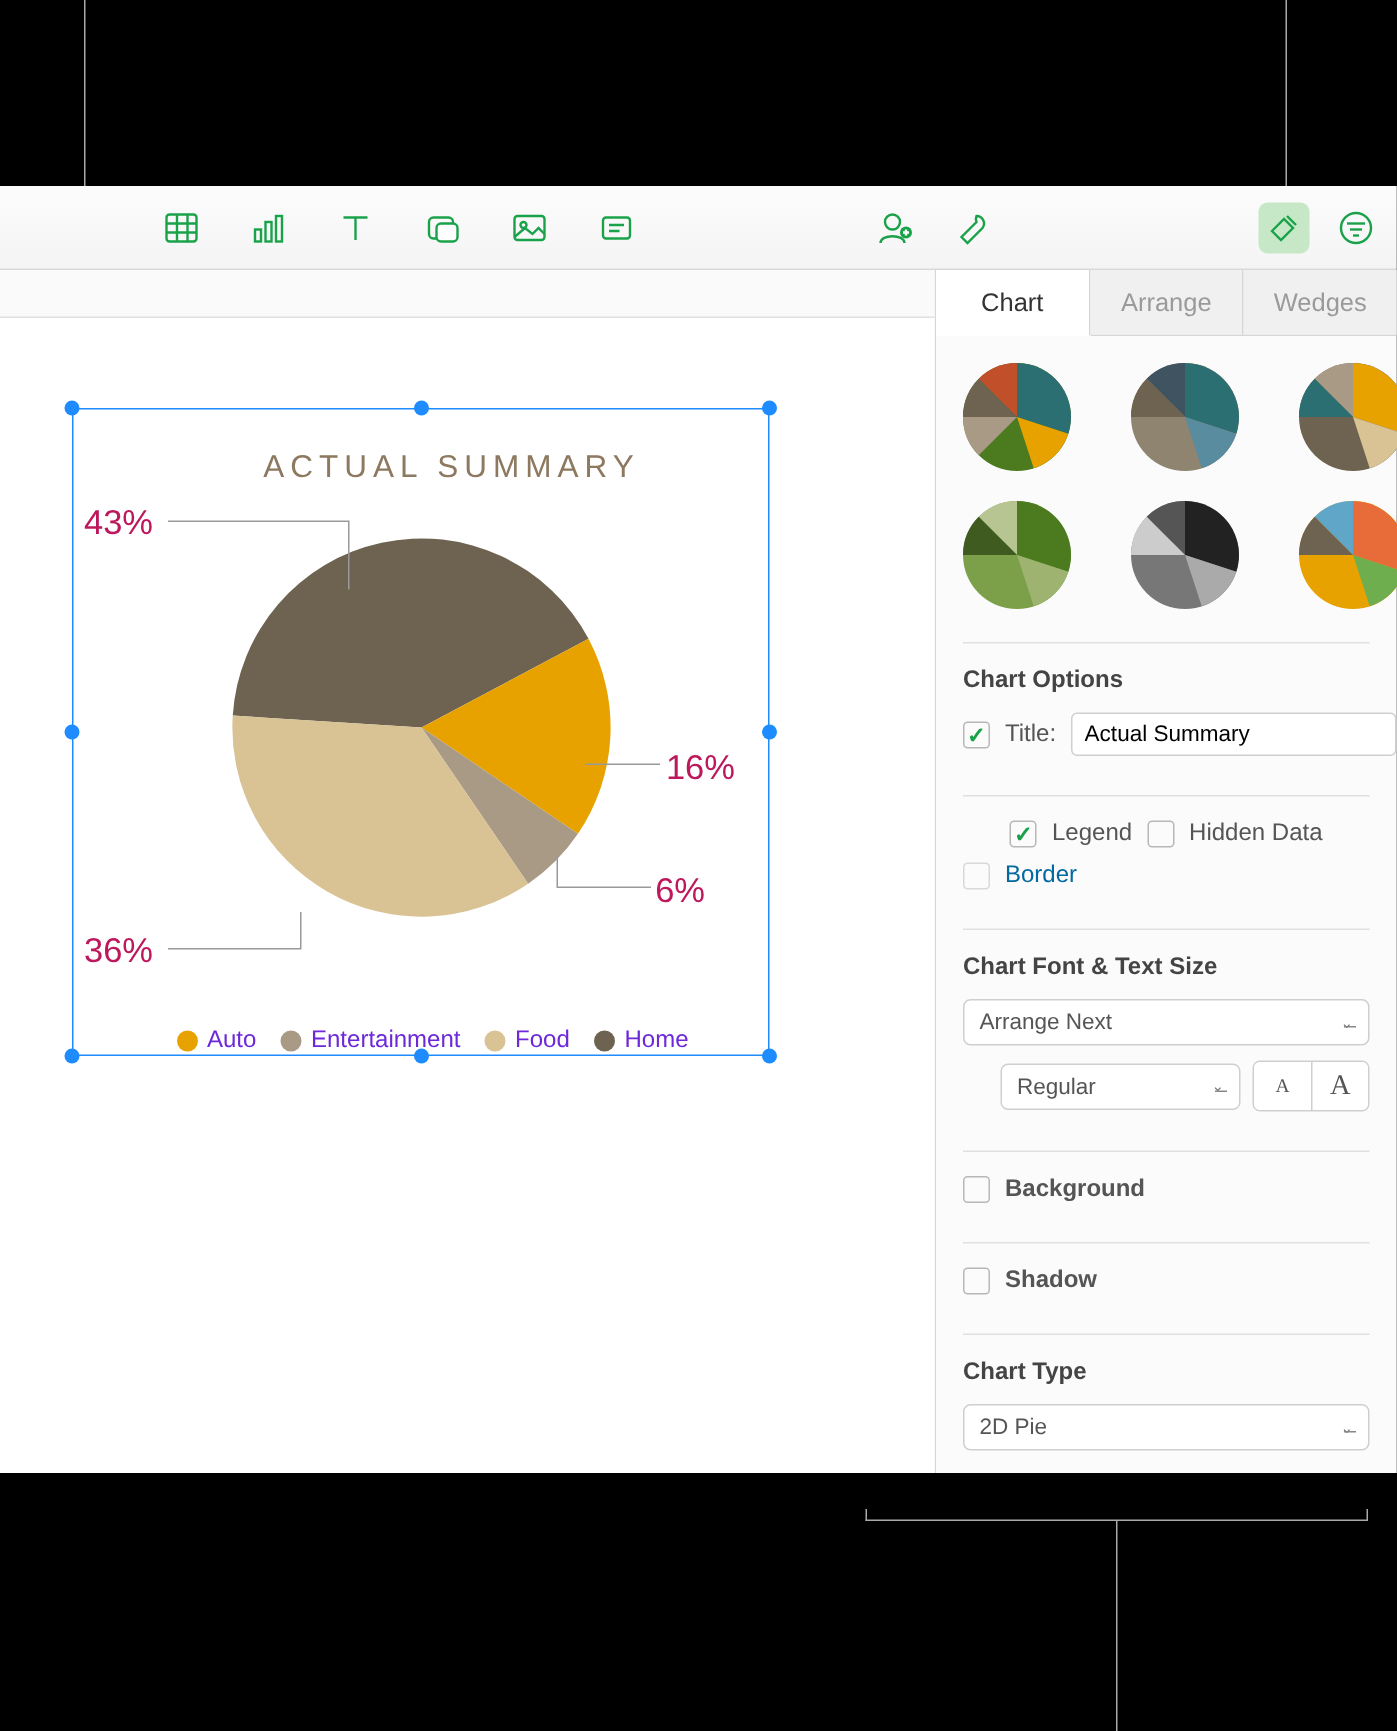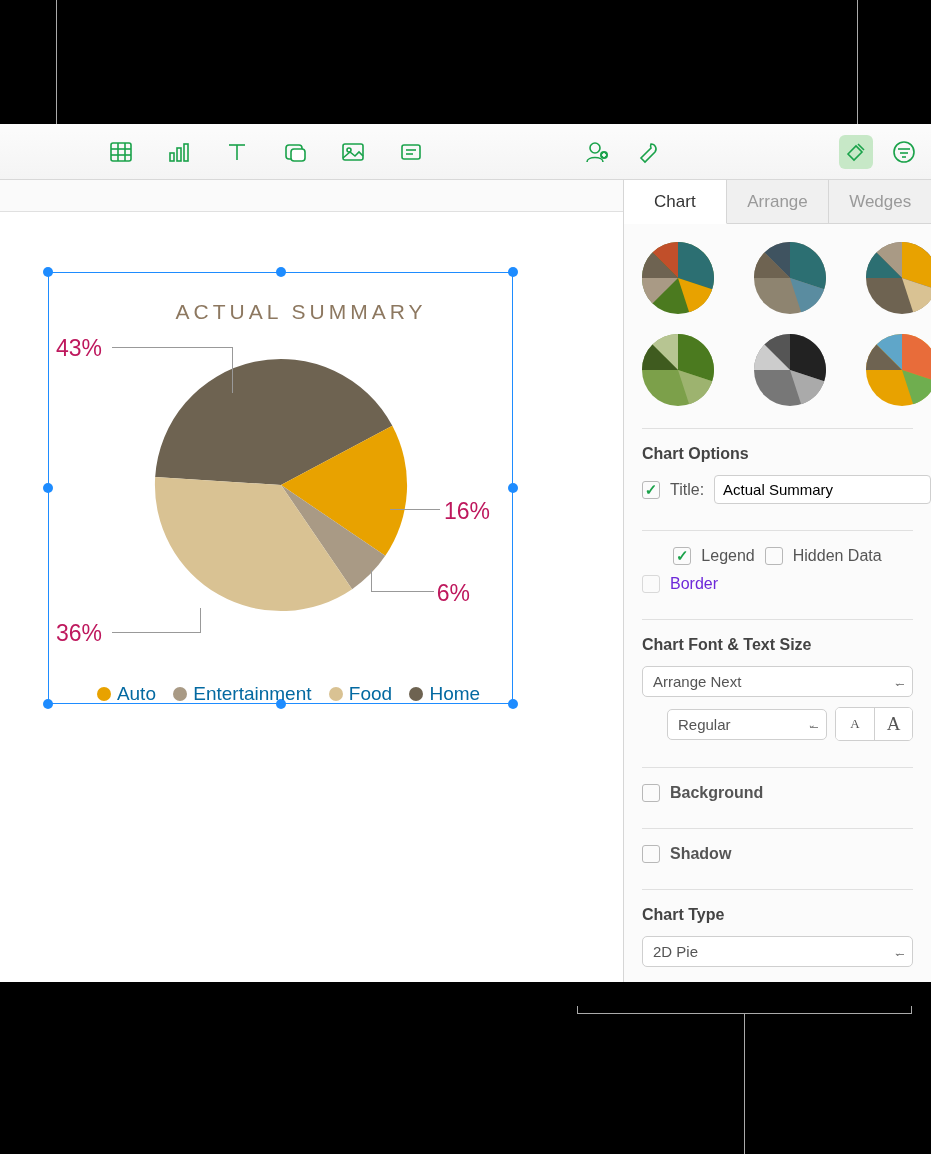--- a/index.html
+++ b/index.html
@@ -26,21 +26,21 @@
 .sel-box { position: absolute; left: 48px; top: 60px; width: 465px; height: 432px; }
 .sel-handle { position: absolute; width: 10px; height: 10px; background: #1e8cff; border-radius: 50%; }
 .sel-line { position: absolute; background: #1e8cff; }
 
 
 .chart-box { position: absolute; left: 50px; top: 78px; width: 462px; height: 420px; }
 .chart-title { text-align: center; font-size: 21px; letter-spacing: 4px; color: #8d7860; font-weight: 400; margin-top: 10px; margin-left: 40px; }
 .pie-svg { display: block; margin: 16px auto 0; }
 .pct-label { position: absolute; font-size: 23px; font-weight: 400; color: #be185d; }
 .leader { position: absolute; background: #999; }
-.legend { position: absolute; bottom: 4px; left: 0; right: 0; text-align: center; font-size: 19px; color: #0369a1; margin-left: 15px; }
+.legend { position: absolute; bottom: 4px; left: 0; right: 0; text-align: center; font-size: 16px; color: #6d28d9; margin-left: 15px; }
 .lg-item { display: inline-flex; align-items: center; gap: 6px; margin: 0 6px; }
 .lg-dot { width: 14px; height: 14px; border-radius: 50%; display: inline-block; }
 
 
 .inspector { width: 308px; border-left: 1px solid #d6d6d6; background: #fbfbfb; display: flex; flex-direction: column; }
 .insp-tabs { display: flex; height: 44px; border-bottom: 1px solid #d6d6d6; }
 .insp-tab { flex: 1; text-align: center; line-height: 44px; font-size: 17px; color: #9a9a9a; background: #f0f0f0; border-right: 1px solid #d6d6d6; cursor: pointer; }
 .insp-tab:last-child { border-right: none; }
 .insp-tab.active { background: #fff; color: #333; border-bottom: 1px solid #fff; margin-bottom: -1px; }
 .insp-body { padding: 18px 18px; }
@@ -296,21 +296,21 @@
                 <span class="chk checked"></span>
                 <span>Legend</span>
               </span>
             <span style="display:inline-flex;align-items:center;gap:10px;">
                 <span class="chk"></span>
                 <span>Hidden Data</span>
               </span>
           </div>
           <div class="row">
             <span class="chk disabled"></span>
-            <span style="color:#6d28d9;">Border</span>
+            <span style="color:#0369a1;">Border</span>
           </div>
         </div>
 
         <div class="insp-section">
           <div class="sec-head">Chart Font &amp; Text Size</div>
           <div class="row">
             <div class="select" style="flex:1;"><span>Arrange Next</span><span class="caret">⌄</span></div>
           </div>
           <div class="row font-row">
             <div class="select" style="flex:1;"><span>Regular</span><span class="caret">⌄</span></div>

